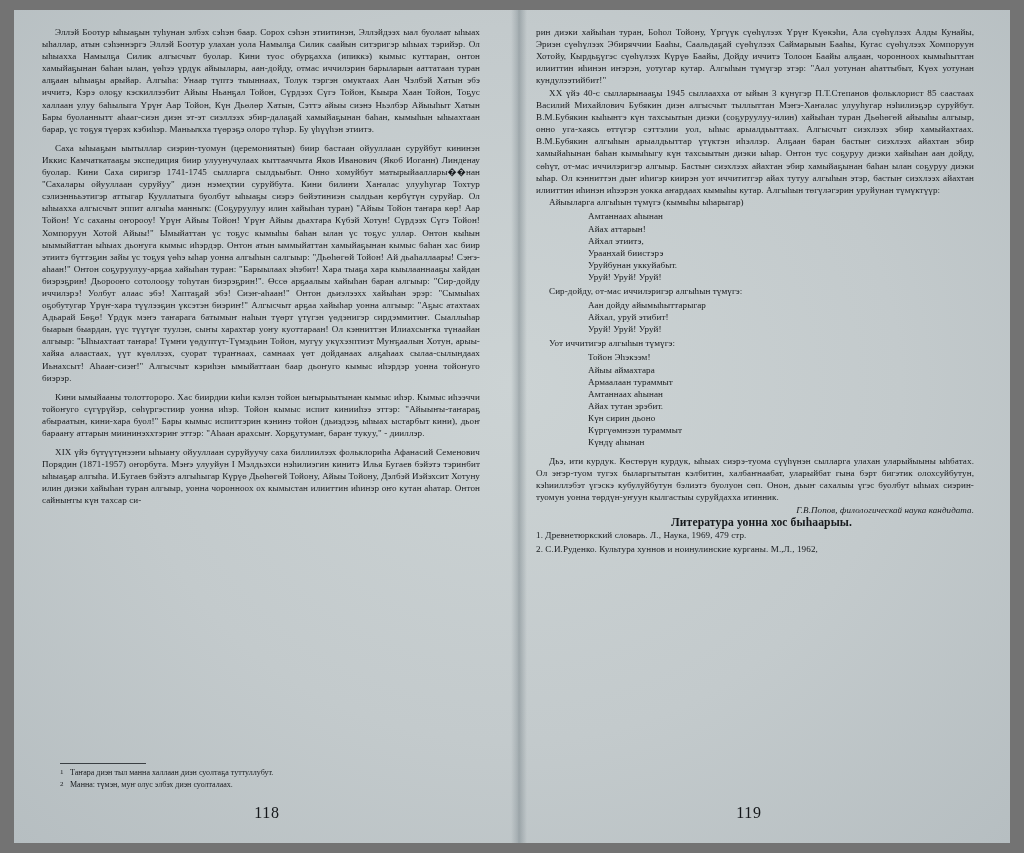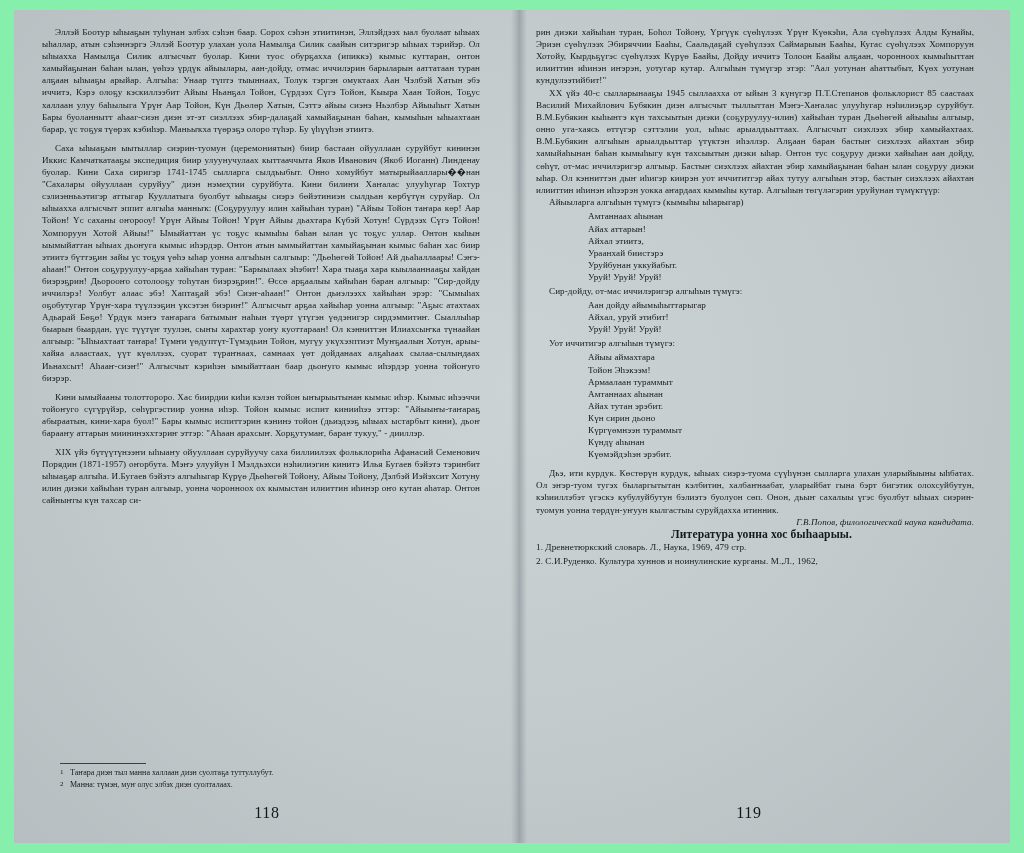--- a/index.html
+++ b/index.html
@@ -10,21 +10,21 @@
   body {
     width: 1024px;
     height: 853px;
     overflow: hidden;
     font-family: "Liberation Serif", serif;
   }
   #page {
     position: relative;
     width: 1024px;
     height: 853px;
-    background: #86efac;
+    background: #737373;
   }
   
   .spread {
     position: absolute;
     left: 14px;
     top: 10px;
     width: 996px;
     height: 833px;
     background: #c3cbcd;
     box-shadow: inset 0 0 60px rgba(120,135,140,0.55);
@@ -202,29 +202,28 @@
 
         <p class="verse-head">Сир-дойду, от-мас иччилэригэр алгыһын түмүгэ:</p>
         <div class="verse">
           <div>Аан дойду айымыһыттарыгар</div>
           <div>Айхал, уруй этибит!</div>
           <div>Уруй! Уруй! Уруй!</div>
         </div>
 
         <p class="verse-head">Уот иччитигэр алгыһын түмүгэ:</p>
         <div class="verse">
+          <div>Тойон Эһэкээм!</div>
           <div>Айыы аймахтара</div>
-          <div>Тойон Эһэкээм!</div>
           <div>Армаалаан тураммыт</div>
           <div>Амтаннаах аһынан</div>
           <div>Айах тутан эрэбит.</div>
           <div>Күн сирин дьоно</div>
           <div>Күргүөмнээн тураммыт</div>
           <div>Күндү аһынан</div>
-          <div>Күөмэйдэһэн эрэбит.</div>
         </div>
 
         <p class="gap">Дьэ, ити курдук. Көстөрүн курдук, ыһыах сиэрэ-туома сүүһүнэн сылларга улахан уларыйыыны ыһбатах. Ол эҥэр-туом тугэх быларгытытан кэлбитин, халбаҥнаабат, уларыйбат гына бэрт бигэтик олохсуйбутун, кэһииллэбэт үгэскэ кубулуйбутун бэлиэтэ буолуон сөп. Онон, дьыҥ сахалыы үгэс буолбут ыһыах сиэрин-туомун уонна төрдүн-уҥуун кылгастыы суруйдахха итинник.</p>
 
         <p class="signature">Г.В.Попов, филологическай наука кандидата.</p>
 
         <p class="section-title">Литература уонна хос быһаарыы.</p>
 
         <div class="reflist">
           <div>1. Древнетюркский словарь. Л., Наука, 1969, 479 стр.</div>

